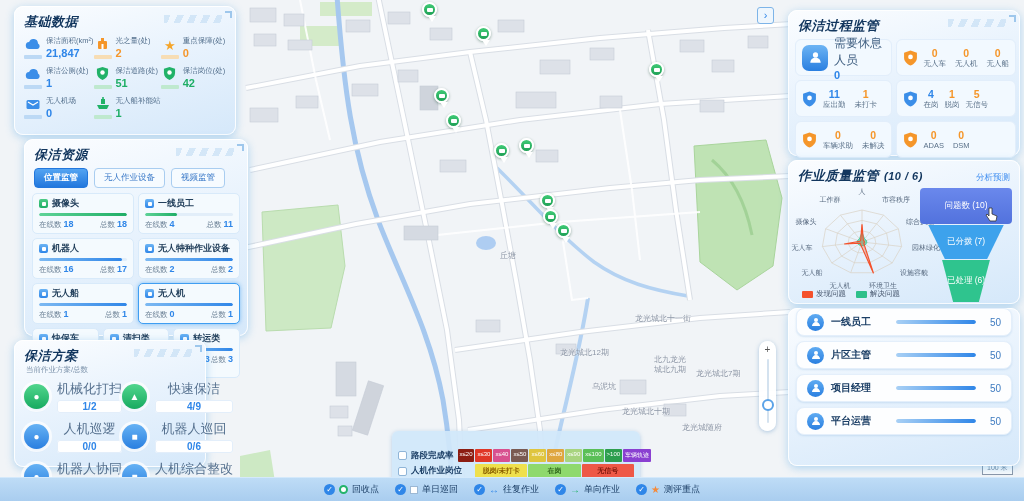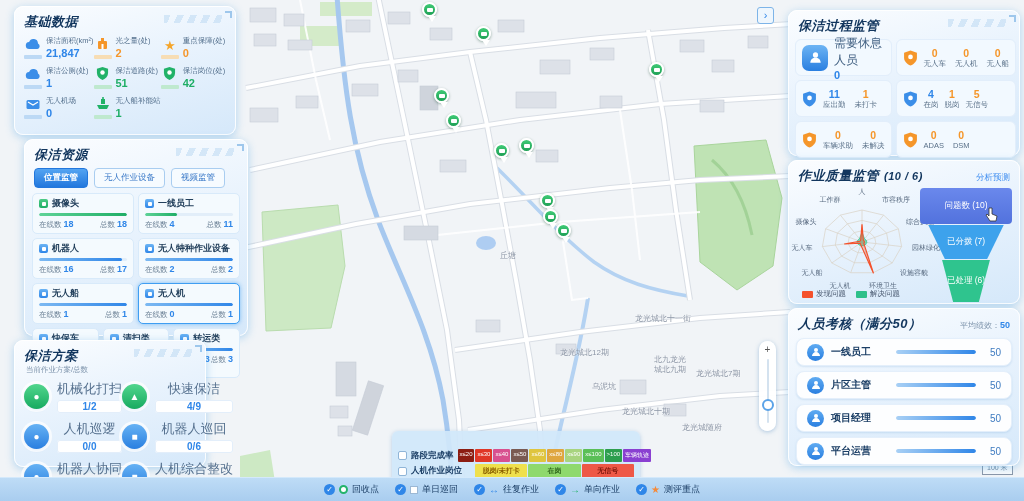--- a/index.html
+++ b/index.html
@@ -705,24 +705,20 @@
       <div class="fb fb2">
           <span>已分拨 (7)</span>
         </div>
       <div class="fb fb3">
           <span>已处理 (6)</span>
         </div>
     </div>
   </div>
 
   <div id="assessment" class="panel" style="left:788px; top:308px; width:232px; height:158px;">
-    <div class="ph" style="padding-bottom:5px;">
-      <span class="ptitle">人员考核（满分50）</span>
-      <span class="avg"><span>平均绩效：</span><b>50</b></span>
-    </div>
     <div class="arow">
       <div class="acirc">
           <svg width="10" height="10" viewBox="0 0 10 10">
             <circle cx="5" cy="3" r="2" fill="#fff"></circle>
             <path d="M1 9c0-2.2 1.8-4 4-4s4 1.8 4 4z" fill="#fff"></path>
           </svg>
         </div>
       <span class="nm">一线员工</span>
       <div class="abar">
           <i></i>

